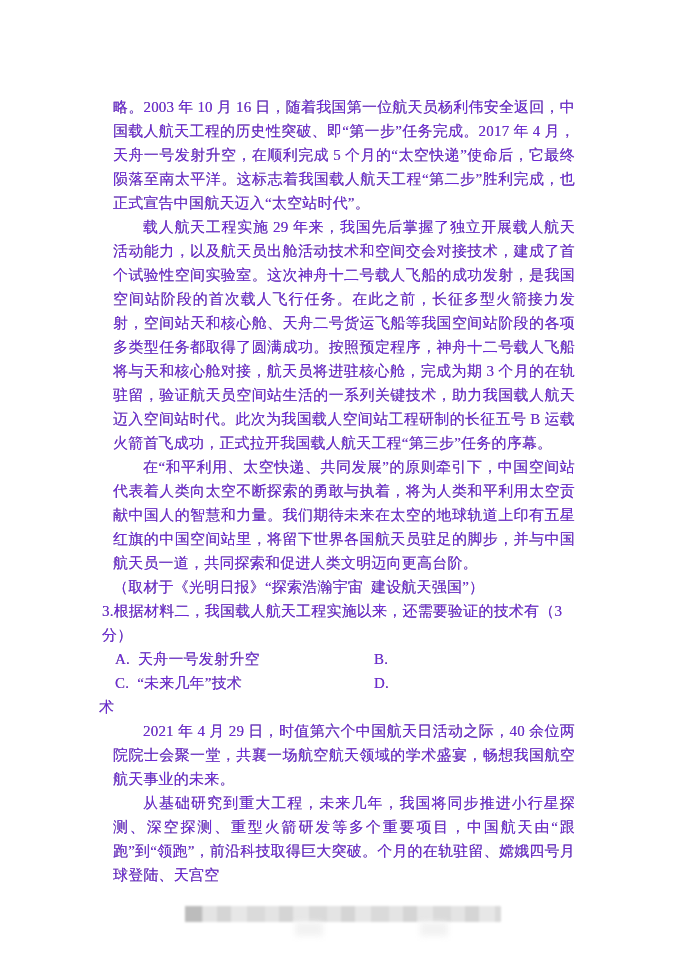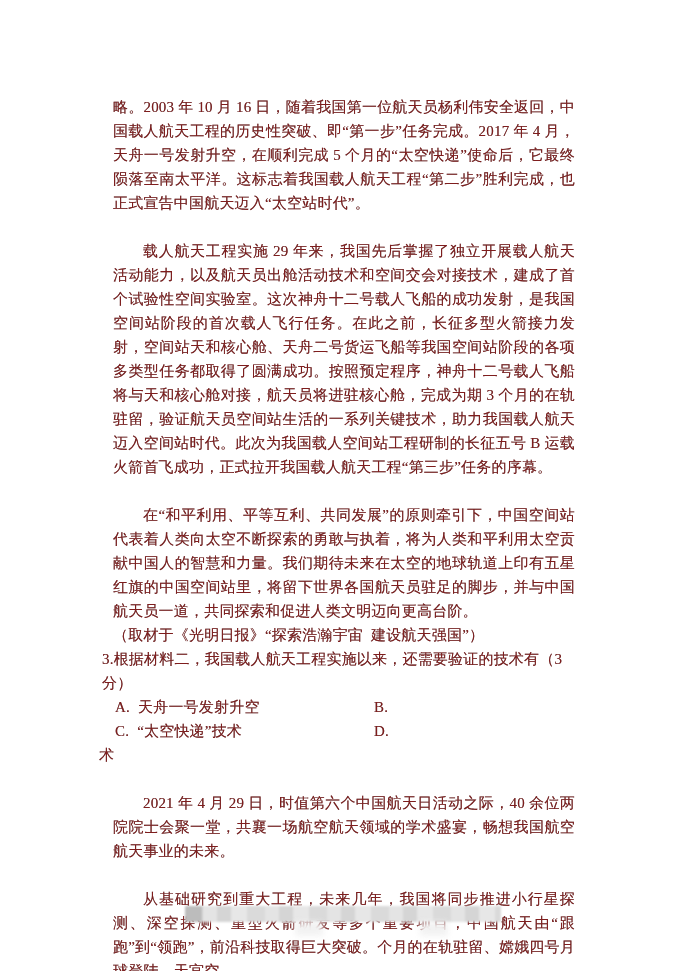--- a/index.html
+++ b/index.html
@@ -8,40 +8,40 @@
     padding: 0;
     background: #ffffff;
   }
   .page {
     position: relative;
     width: 687px;
     height: 971px;
     background: #ffffff;
     overflow: hidden;
     font-family: "Liberation Serif", "DejaVu Serif", serif;
-    color: #7f1d1d;
+    color: #6d28d9;
   }
   .content {
     position: absolute;
     left: 113px;
     top: 95px;
     width: 462px;
     font-size: 15px;
     line-height: 24px;
     letter-spacing: 0.2px;
     text-align: justify;
     text-shadow: 0 0 0.6px rgba(70,70,70,0.7);
   }
   .content p, .content h3 {
     margin: 0;
     padding: 0;
     font-size: 15px;
     font-weight: normal;
   }
-  .para.indent { text-indent: 2em; margin-top: 24px; }
+  .para.indent { text-indent: 2em; }
   .attribution {
     text-align: left;
     white-space: pre-wrap;
   }
   .question {
     margin-left: -11px !important;
     text-align: left;
     font-family: Liberation Serif, serif;
   }
   .option-row {
@@ -94,40 +94,40 @@
 </head>
 <body>
 
 <div class="page">
   <div class="content">
 
     <p class="para">略。2003 年 10 月 16 日，随着我国第一位航天员杨利伟安全返回，中国载人航天工程的历史性突破、即“第一步”任务完成。2017 年 4 月，天舟一号发射升空，在顺利完成 5 个月的“太空快递”使命后，它最终陨落至南太平洋。这标志着我国载人航天工程“第二步”胜利完成，也正式宣告中国航天迈入“太空站时代”。</p>
 
     <p class="para indent">载人航天工程实施 29 年来，我国先后掌握了独立开展载人航天活动能力，以及航天员出舱活动技术和空间交会对接技术，建成了首个试验性空间实验室。这次神舟十二号载人飞船的成功发射，是我国空间站阶段的首次载人飞行任务。在此之前，长征多型火箭接力发射，空间站天和核心舱、天舟二号货运飞船等我国空间站阶段的各项多类型任务都取得了圆满成功。按照预定程序，神舟十二号载人飞船将与天和核心舱对接，航天员将进驻核心舱，完成为期 3 个月的在轨驻留，验证航天员空间站生活的一系列关键技术，助力我国载人航天迈入空间站时代。此次为我国载人空间站工程研制的长征五号 B 运载火箭首飞成功，正式拉开我国载人航天工程“第三步”任务的序幕。</p>
 
-    <p class="para indent">在“和平利用、平等互利、共同发展”的原则牵引下，中国空间站代表着人类向太空不断探索的勇敢与执着，将为人类和平利用太空贡献中国人的智慧和力量。我们期待未来在太空的地球轨道上印有五星红旗的中国空间站里，将留下世界各国航天员驻足的脚步，并与中国航天员一道，共同探索和促进人类文明迈向更高台阶。</p>
+    <p class="para indent">在“和平利用、太空快递、共同发展”的原则牵引下，中国空间站代表着人类向太空不断探索的勇敢与执着，将为人类和平利用太空贡献中国人的智慧和力量。我们期待未来在太空的地球轨道上印有五星红旗的中国空间站里，将留下世界各国航天员驻足的脚步，并与中国航天员一道，共同探索和促进人类文明迈向更高台阶。</p>
 
     <p class="attribution">（取材于《光明日报》“探索浩瀚宇宙  建设航天强国”）</p>
 
     <p class="question">3.根据材料二，我国载人航天工程实施以来，还需要验证的技术有（3 分）</p>
 
     <div class="option-row">
       <span class="opt col1">
         <span class="opt-label">A.</span>
         <span class="opt-text">天舟一号发射升空</span>
       </span>
       <span class="opt col2">
         <span class="opt-label">B.</span>
       </span>
     </div>
 
     <div class="option-row">
       <span class="opt col1">
         <span class="opt-label">C.</span>
-        <span class="opt-text">“太空快递”技术</span>
+        <span class="opt-text">“未来几年”技术</span>
       </span>
       <span class="opt col2">
         <span class="opt-label">D.</span>
       </span>
     </div>
 
     <p class="opt-overflow">术</p>
 
 
     <p class="para indent">2021 年 4 月 29 日，时值第六个中国航天日活动之际，40 余位两院院士会聚一堂，共襄一场航空航天领域的学术盛宴，畅想我国航空航天事业的未来。</p>

